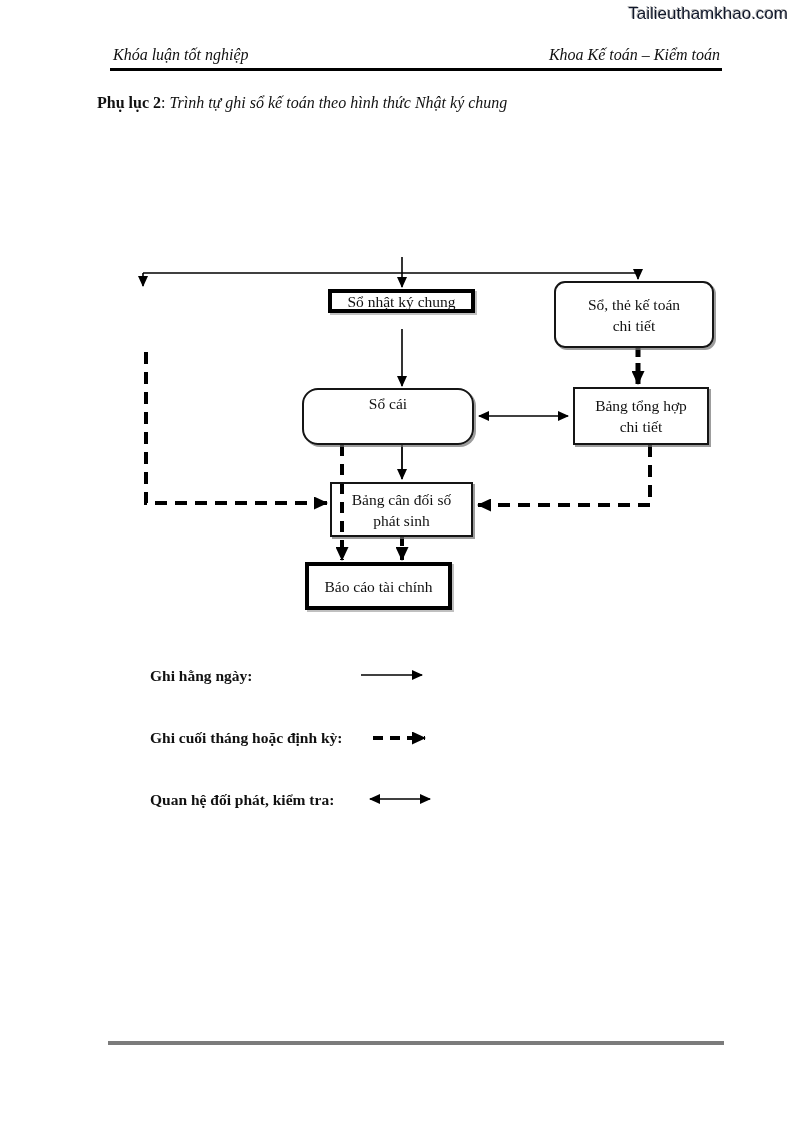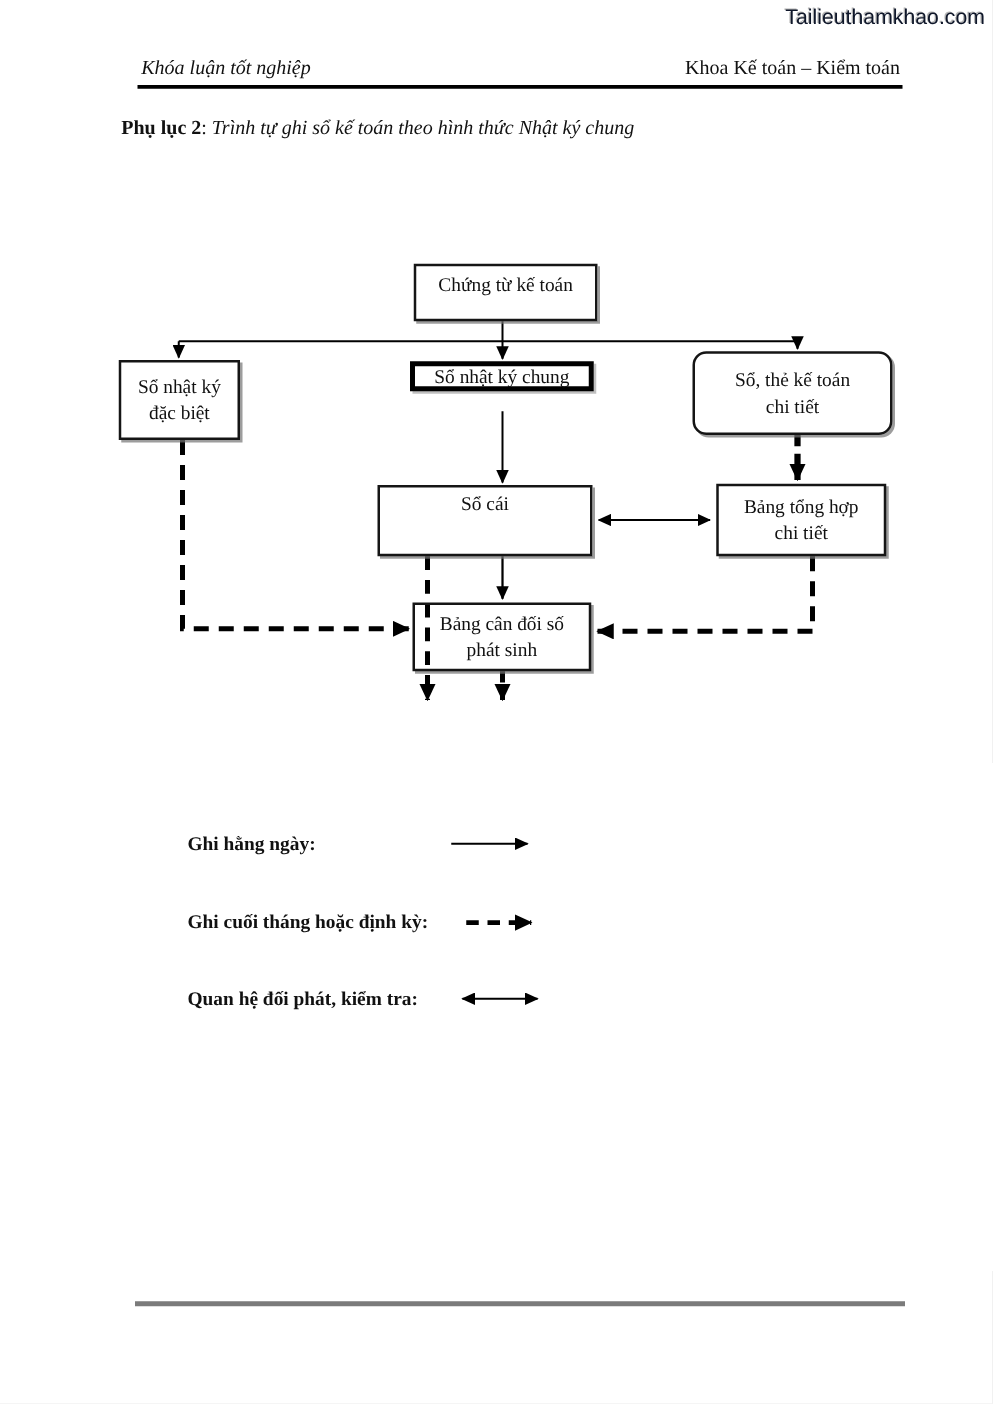--- a/index.html
+++ b/index.html
@@ -14,21 +14,21 @@
     font-family:"Liberation Sans","DejaVu Sans",sans-serif;
     font-size:17px; color:#0f172a;
     text-shadow:1px 1px 0 #ffffff,-1px -1px 0 #b5b5b5;
   }
   .header-left{
     position:absolute; left:113px; top:46px;
     font-style:italic; font-size:16px;
   }
   .header-right{
     position:absolute; right:74px; top:46px;
-    font-size:16px;text-align:center;
+    font-style:italic; font-size:16px;text-align:center;
   }
   .header-rule{
     position:absolute; left:110px; top:68px; width:612px; height:2.5px;
     background:#000;
   }
   .page-title{
     position:absolute; left:0; top:94px; width:794px;
     box-sizing:border-box; padding-left:70px;
     text-align:left; font-size:16px;margin-left:27px;
   }
@@ -92,48 +92,45 @@
 
       <path d="M342,445 V560" fill="none" stroke="#000" stroke-width="4" stroke-dasharray="11 8" marker-end="url(#arrBold)"></path>
 
       <path d="M402,445 V479" fill="none" stroke="#000" stroke-width="1.8" marker-end="url(#arr)"></path>
 
       <path d="M402,537 V560" fill="none" stroke="#000" stroke-width="4" stroke-dasharray="9 7" marker-end="url(#arrBold)"></path>
 
       <path d="M650,445 V505 H478" fill="none" stroke="#000" stroke-width="4" stroke-dasharray="12 8" marker-end="url(#arrBold)"></path>
     </svg>
 
-    <div class="node top-align" style="left:331px;top:211px;width:147px;height:46px;padding-top:5px;">
-      <span>Chứng từ kế toán</span>
-    </div>
 
-    <div class="node" style="left:95px;top:288px;width:97px;height:64px;padding:0 8px;">
-      <span>Sổ nhật ký đặc biệt</span>
-    </div>
 
     <div class="node thick" style="left:328px;top:289px;width:147px;height:24px;">
       <span>Sổ nhật ký chung</span>
     </div>
 
     <div class="node" style="left:554px;top:281px;width:160px;height:67px;padding:0 24px;border-radius:11px;">
       <span>Sổ, thẻ kế toán chi tiết</span>
     </div>
 
-    <div class="node top-align" style="left:302px;top:388px;width:172px;height:57px;padding-top:3px;">
+    <div class="node top-align" style="left:302px;top:388px;width:172px;height:57px;padding-top:3px;border-radius:16px;">
       <span>Sổ cái</span>
     </div>
 
     <div class="node" style="left:330px;top:482px;width:143px;height:55px;padding:0 8px;">
       <span>Bảng cân đối số phát sinh</span>
     </div>
 
     <div class="node" style="left:573px;top:387px;width:136px;height:58px;padding:0 10px;">
       <span>Bảng tổng hợp chi tiết</span>
     </div>
 
+    <div class="node thick" style="left:305px;top:562px;width:147px;height:48px;">
+      <span>Báo cáo tài chính</span>
+    </div>
 
     <span class="legend-label" style="left:150px;top:667px;">Ghi hằng ngày:</span>
     <svg class="legend-arrow" style="left:360px;top:669px;" width="74" height="12" viewBox="0 0 74 12">
       <path d="M1,6 H62" fill="none" stroke="#000" stroke-width="1.5" marker-end="url(#arr)"></path>
     </svg>
 
     <span class="legend-label" style="left:150px;top:729px;">Ghi cuối tháng hoặc định kỳ:</span>
     <svg class="legend-arrow" style="left:372px;top:731px;" width="70" height="14" viewBox="0 0 70 14">
       <path d="M1,7 H53" fill="none" stroke="#000" stroke-width="3.8" stroke-dasharray="10 7" marker-end="url(#arrBold)"></path>
     </svg>

